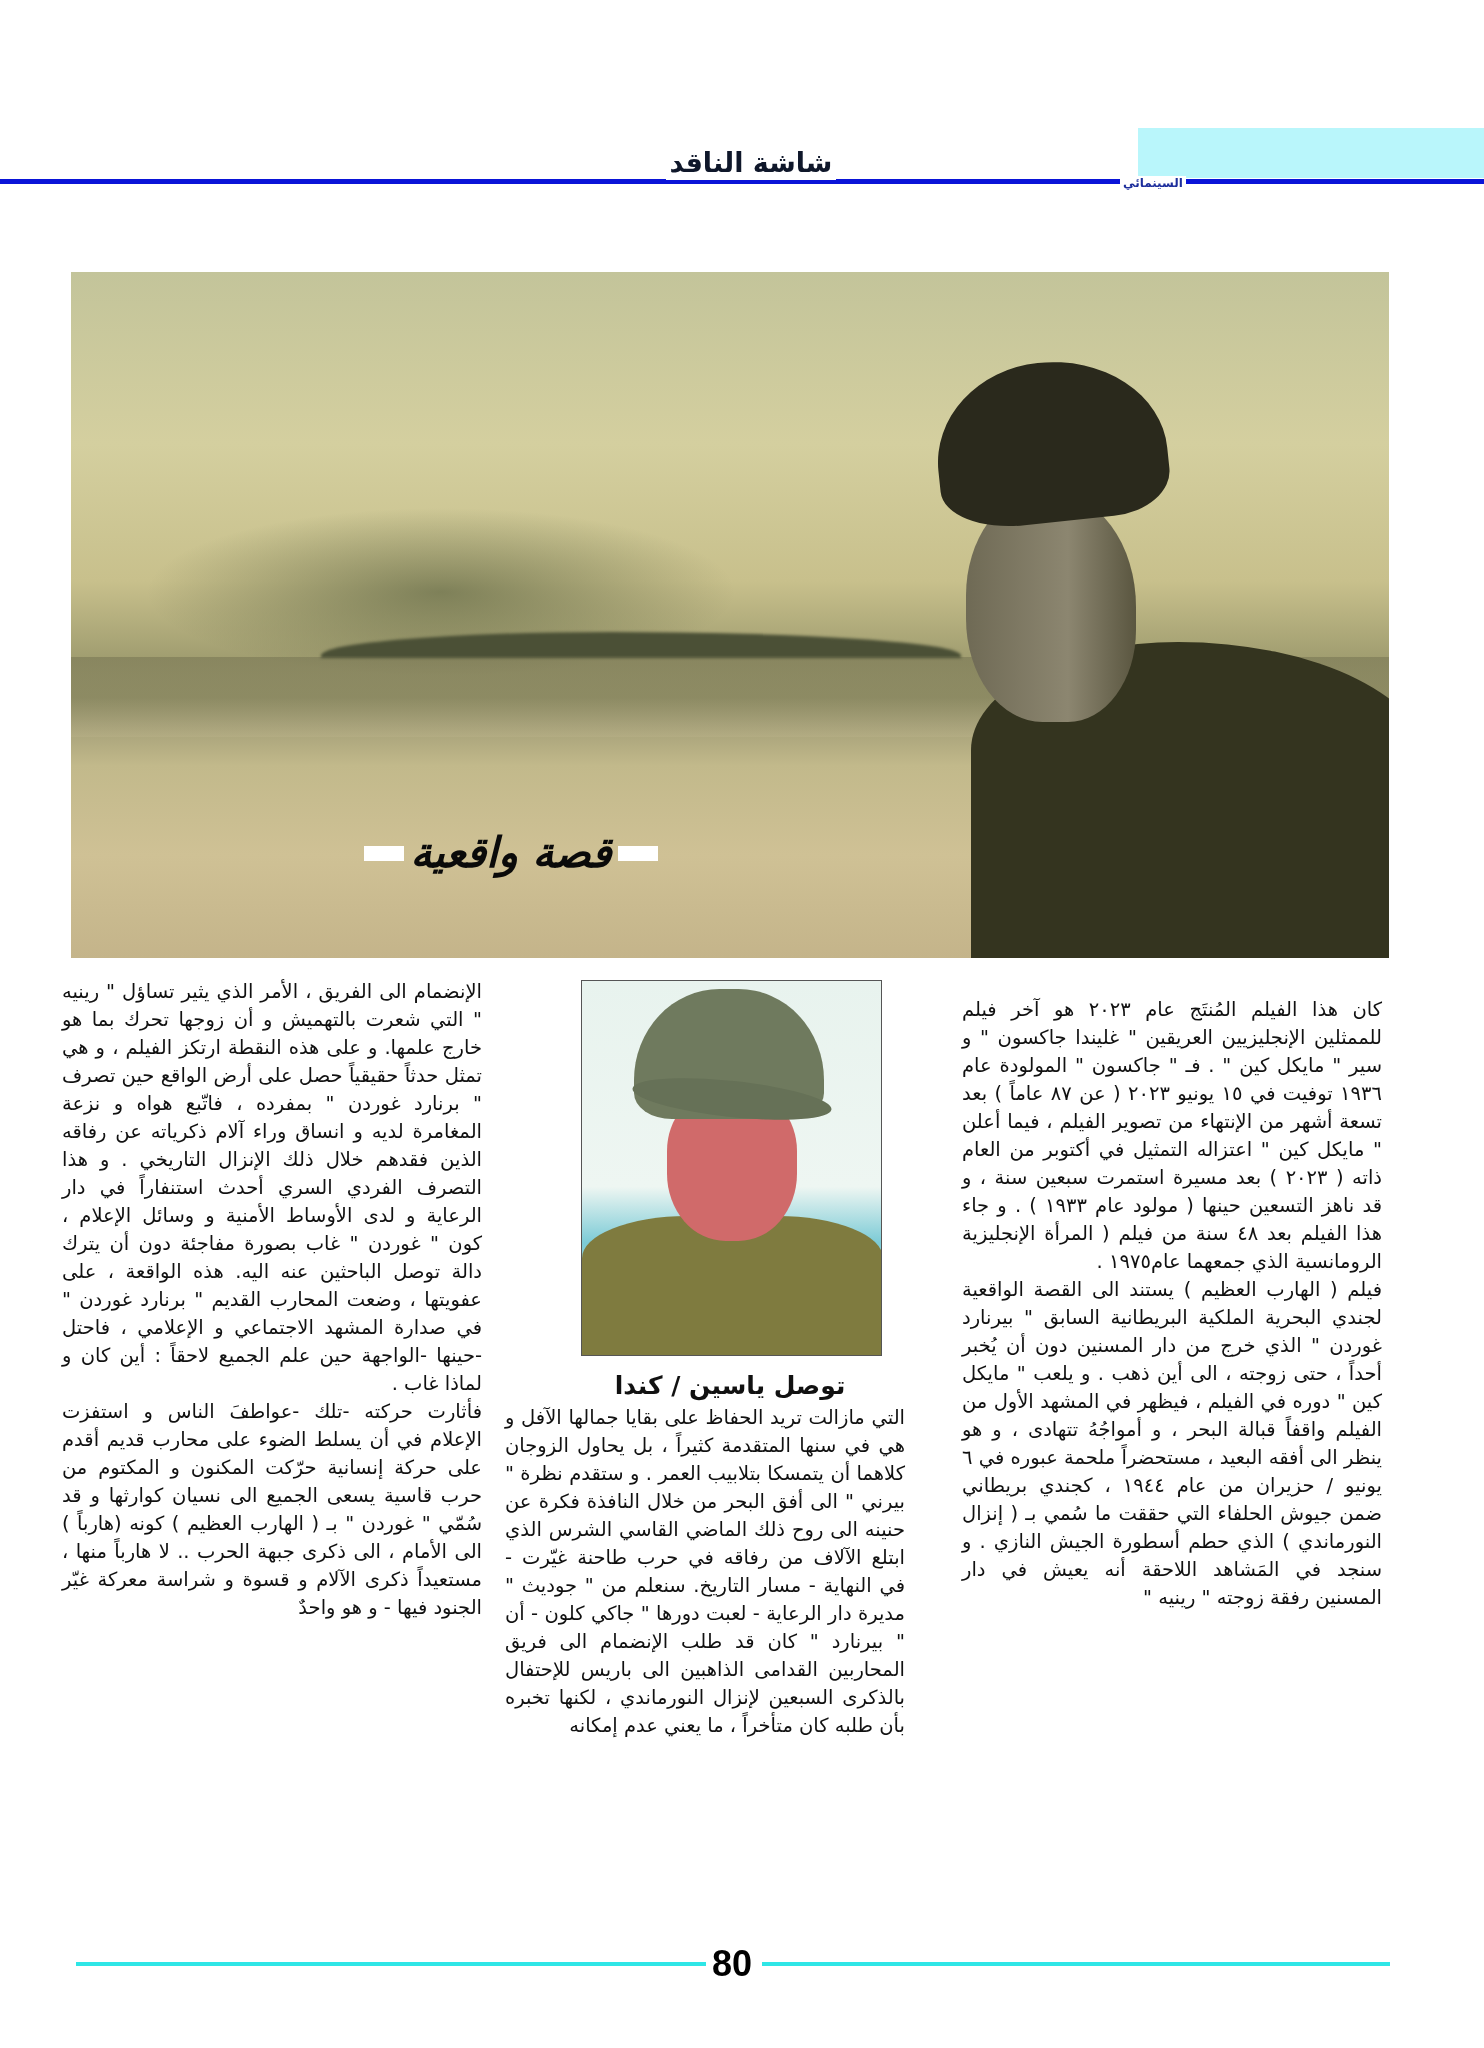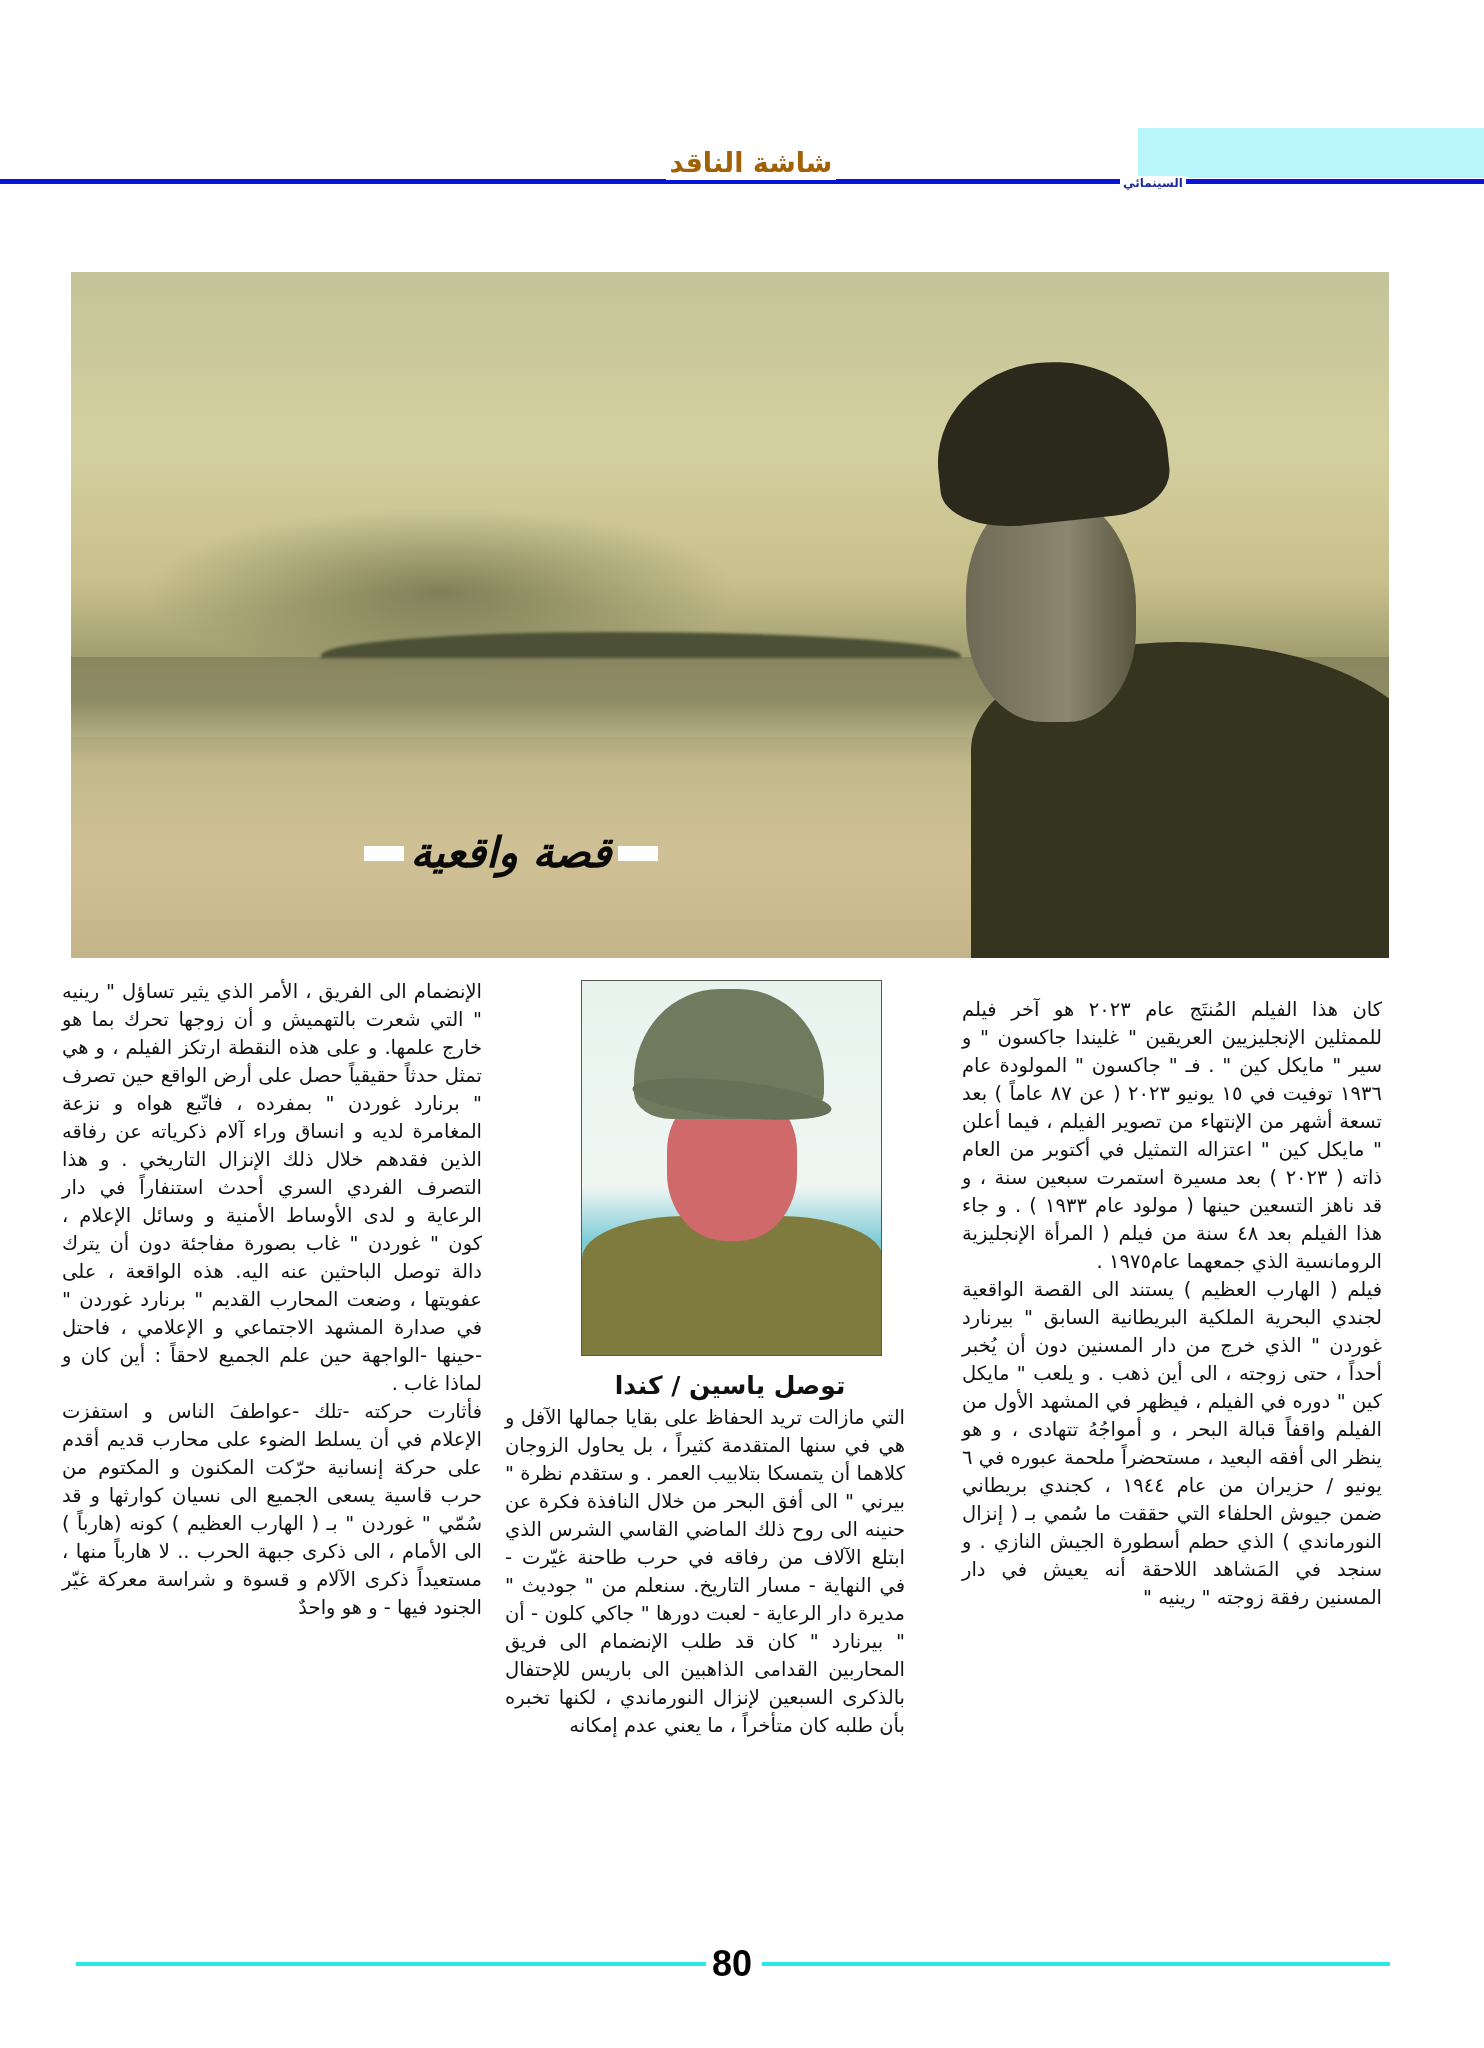--- a/index.html
+++ b/index.html
@@ -5,21 +5,21 @@
   * { margin: 0; padding: 0; box-sizing: border-box; }
   html, body { width: 1484px; height: 2048px; background: #ffffff; overflow: hidden; }
   body { position: relative; font-family: "DejaVu Sans", "Liberation Sans", sans-serif; color: #111; }
 
   
   .header-line { position: absolute; left: 0; top: 179px; width: 1484px; height: 5px; background: #0a14d8; }
   .brand-band { position: absolute; left: 1138px; top: 128px; width: 346px; height: 50px; background: #b9f6fb; }
   .brand-logo { position: absolute; left: 1120px; top: 112px; width: 220px; height: 90px; direction: rtl; }
   .brand-main { position: absolute; right: 0; top: 0; font-family: "DejaVu Sans", sans-serif; font-weight: bold; font-size: 64px; line-height: 72px; color: #37dbe8; -webkit-text-stroke: 2px #ffffff; letter-spacing: 2px; }
   .brand-sub { position: absolute; left: 0; top: 64px; font-family: "DejaVu Sans", sans-serif; font-weight: bold; font-size: 12px; color: #1d2e9c; background: #fff; padding: 0 3px; }
-  .section-label { position: absolute; left: 666px; top: 146px; width: 170px; text-align: center; direction: rtl; font-family: "DejaVu Sans", sans-serif; font-weight: bold; font-size: 27px; line-height: 34px; color: #a16207; background: #fff; }
+  .section-label { position: absolute; left: 666px; top: 146px; width: 170px; text-align: center; direction: rtl; font-family: "DejaVu Sans", sans-serif; font-weight: bold; font-size: 27px; line-height: 34px; color: #0f172a; background: #fff; }
 
   
   .hero { position: absolute; left: 71px; top: 272px; width: 1318px; height: 686px; overflow: hidden;
     background:
       radial-gradient(ellipse 420px 120px at 370px 320px, rgba(70,80,50,0.55), rgba(70,80,50,0) 70%),
       linear-gradient(180deg, #c3c49a 0%, #d4cf9f 25%, #c8c08c 45%, #8d8c62 62%, #a5a078 66%, #c2b98b 72%, #cfc195 85%, #c4b48a 100%); }
   .hero-island { position: absolute; left: 250px; top: 360px; width: 640px; height: 26px; background: #4b5036; border-radius: 50% 60% 20% 20% / 100% 100% 0 0; filter: blur(1.5px); }
   .hero-sea { position: absolute; left: 0; top: 385px; width: 100%; height: 80px; background: linear-gradient(180deg, rgba(120,118,84,0.6), rgba(200,190,150,0.2)); }
   .hero-figure { position: absolute; left: 840px; top: 80px; width: 480px; height: 620px; }
   .hero-coat { position: absolute; left: 60px; top: 290px; width: 460px; height: 360px; background: #34341f; border-radius: 45% 55% 0 0 / 30% 35% 0 0; }

